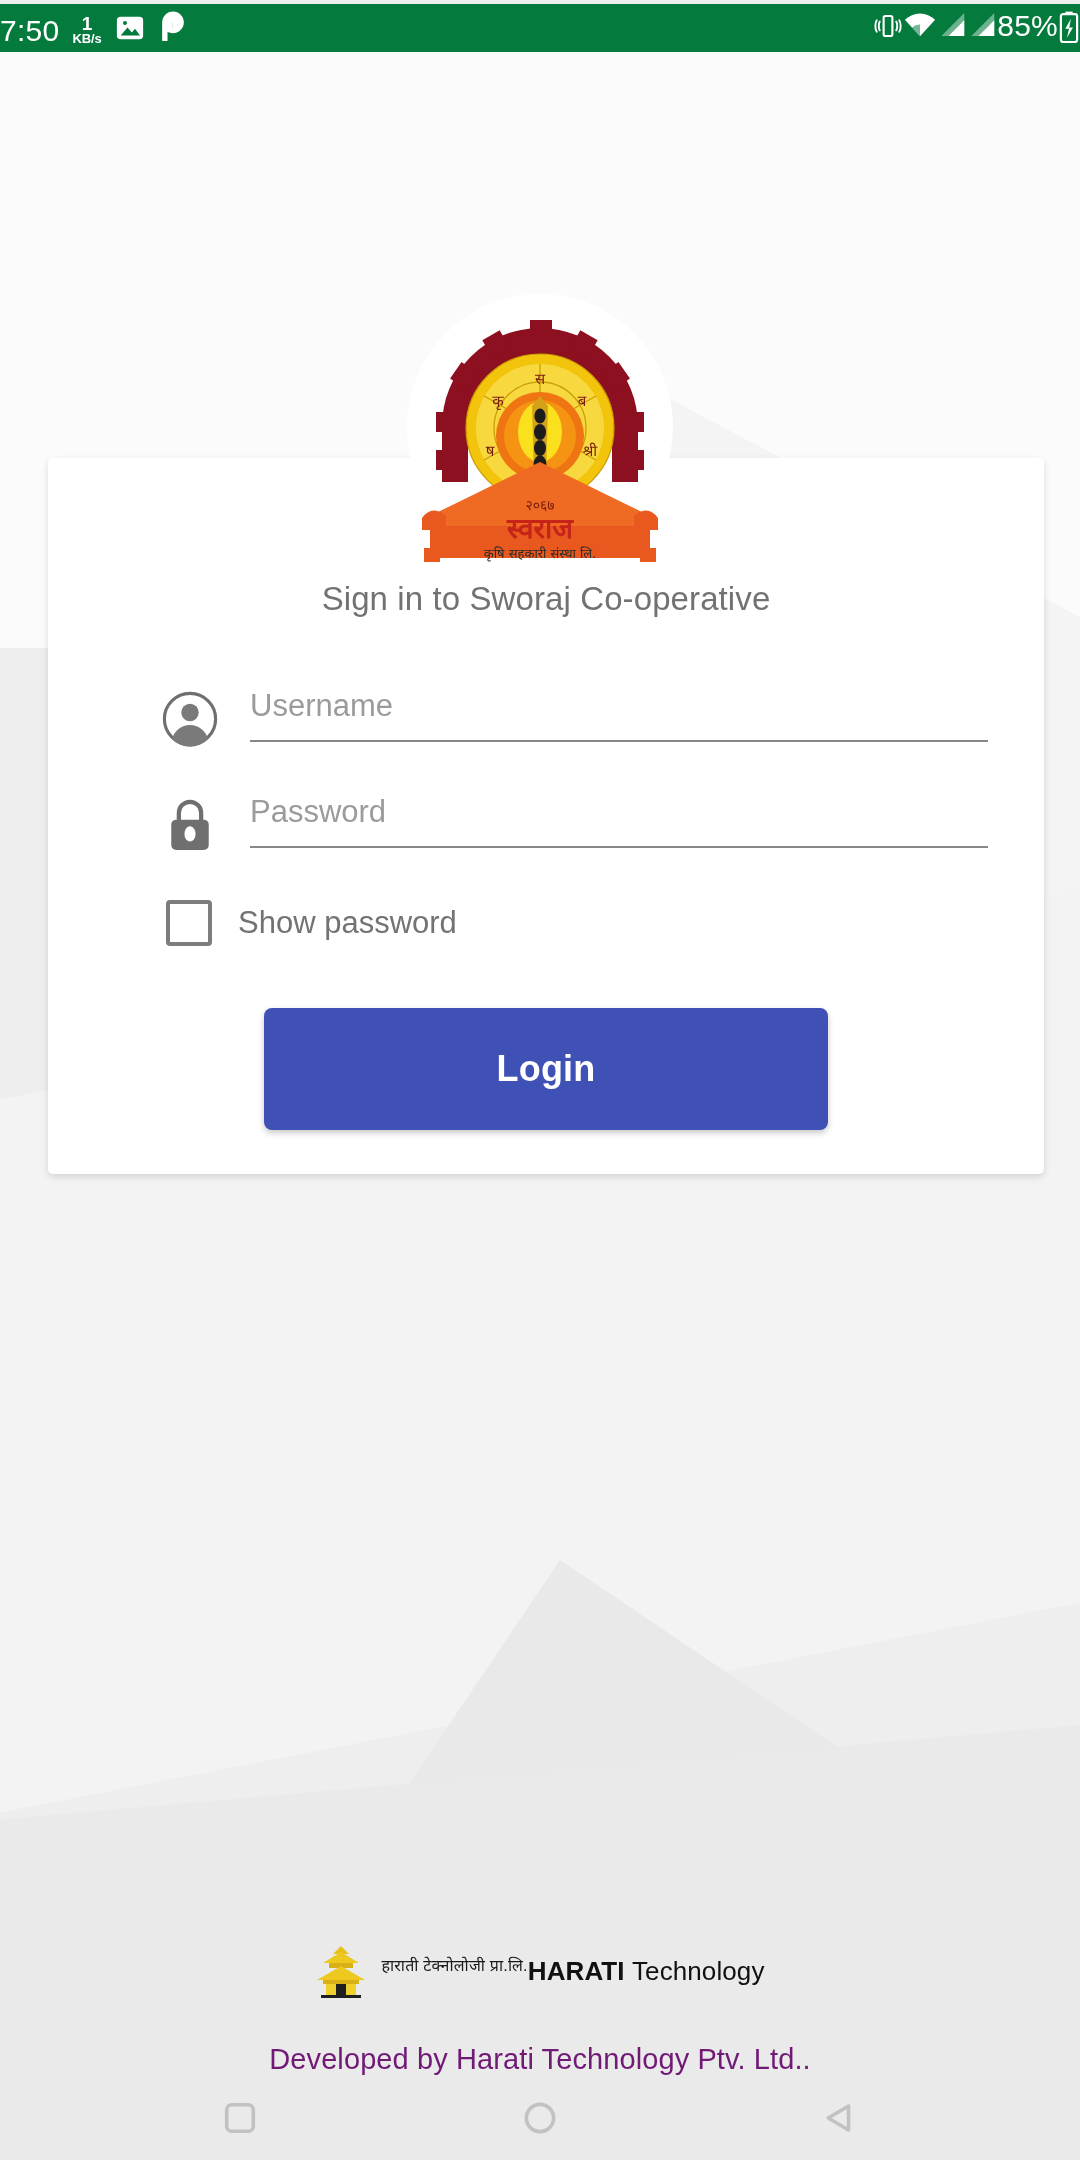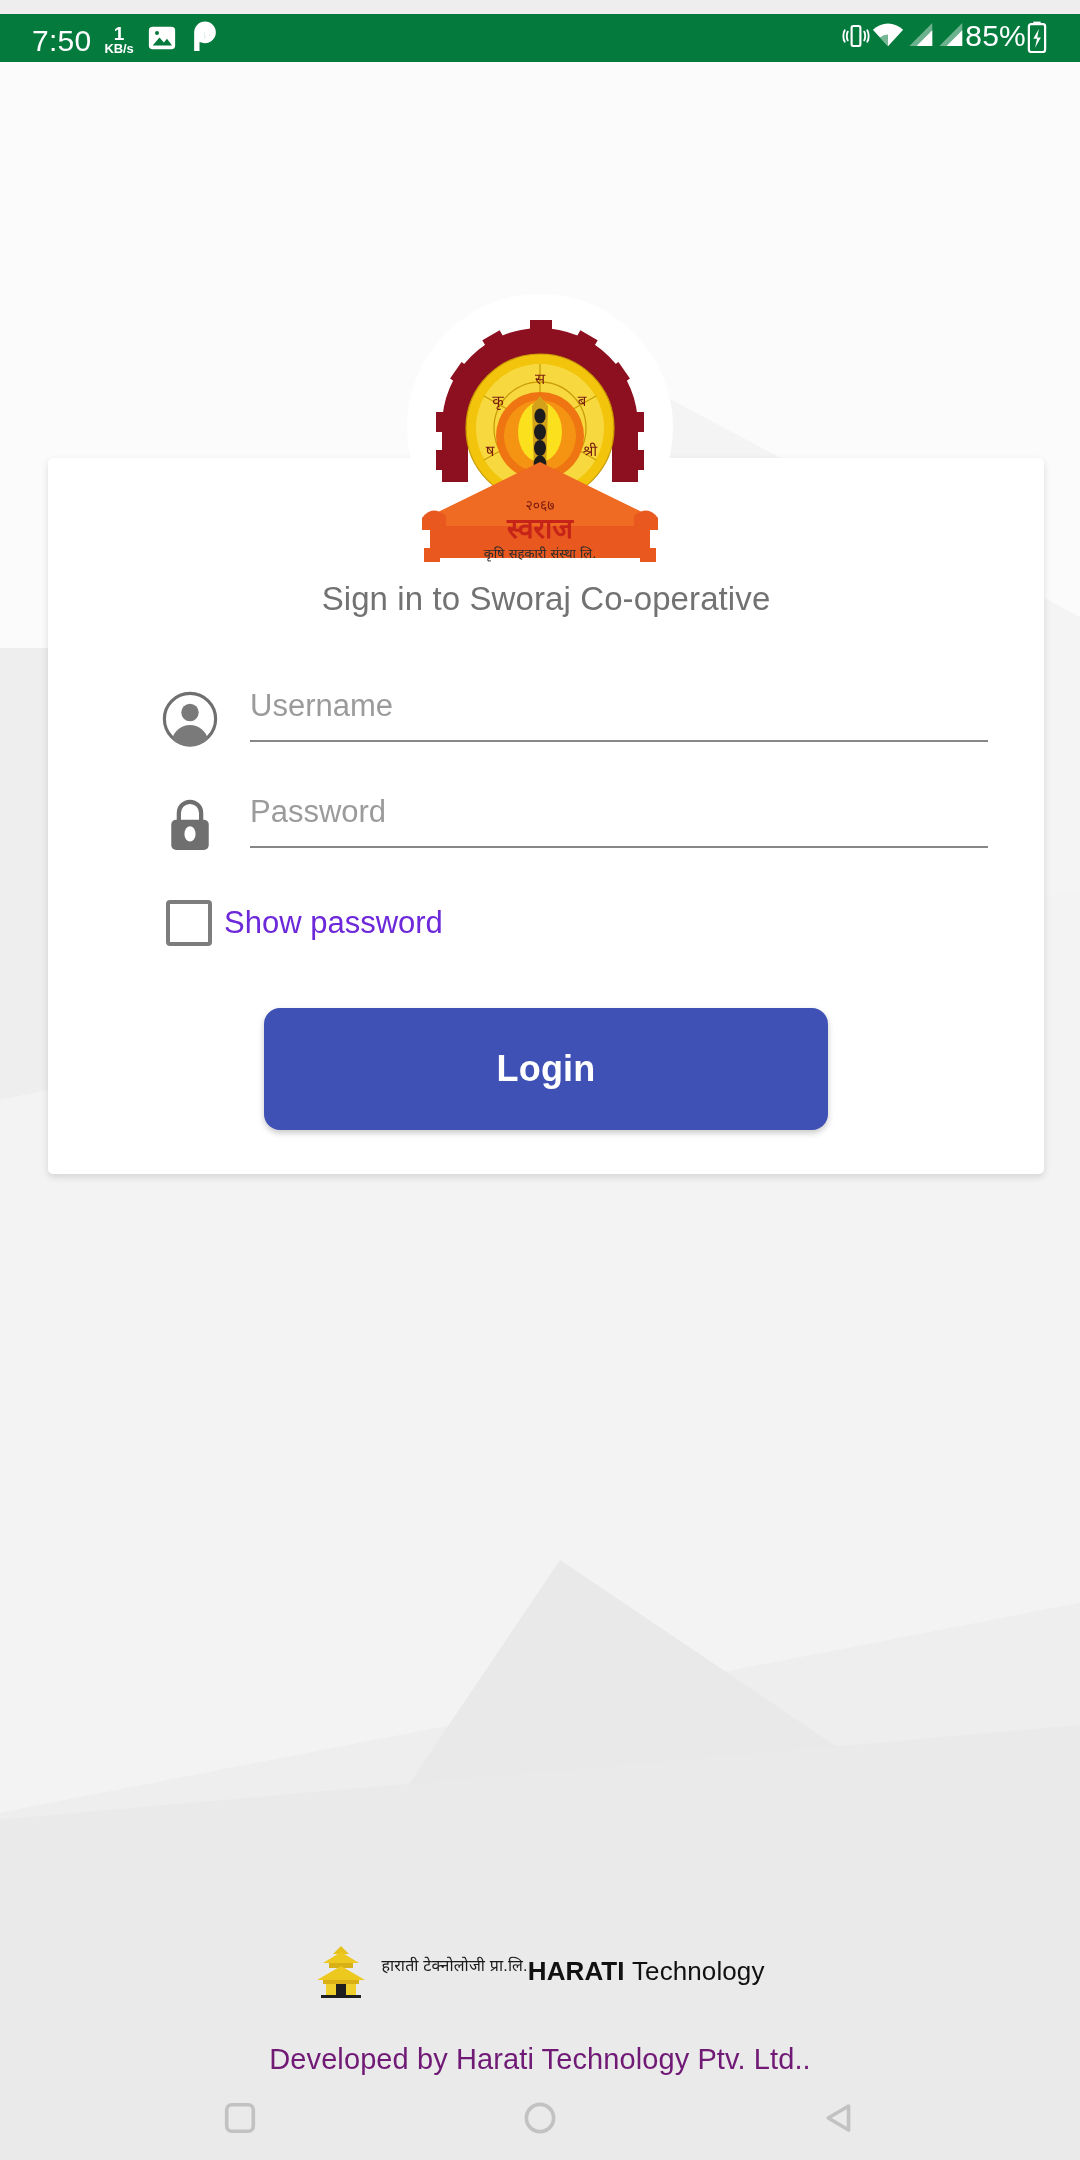--- a/index.html
+++ b/index.html
@@ -19,23 +19,23 @@
             background:#f4f4f5; transform:rotate(28deg); transform-origin:0 0; }
   .diag-b { position:absolute; left:-260px; top:1150px; width:1400px; height:700px;
             background:#f3f3f4; transform:rotate(-11deg); transform-origin:0 0; }
   .diag-c { position:absolute; left:560px; top:1560px; width:1000px; height:800px;
             background:#e9e9ea; transform:rotate(34deg); transform-origin:0 0; }
   .diag-d { position:absolute; left:-120px; top:1830px; width:1400px; height:500px;
             background:#eaeaeb; transform:rotate(-5deg); transform-origin:0 0; }
 
   
   .statusbar {
-    position:absolute; left:0; top:14px; width:1080px; height:48px;
+    position:absolute; left:0; top:4px; width:1080px; height:48px;
     background:#047a3d; color:#ffffff; z-index:40;
-    display:flex; align-items:center; padding:0 32px;
+    display:flex; align-items:center; padding:0 0;
   }
   .sb-left { display:flex; align-items:flex-end; gap:13px; }
   .sb-clock { font-size:30px; line-height:30px; letter-spacing:.3px; font-weight:400; }
   .sb-net { display:flex; flex-direction:column; align-items:center; line-height:1;
             margin-bottom:1px; }
   .sb-net-num { font-size:19px; font-weight:700; line-height:16px; }
   .sb-net-unit { font-size:13px; font-weight:700; line-height:13px; letter-spacing:-.2px; }
   .sb-ic { display:flex; align-items:center; margin-bottom:3px; }
   .sb-right { margin-left:auto; display:flex; align-items:flex-start; }
   .sb-batt-txt { font-size:30px; line-height:30px; letter-spacing:.2px; }
@@ -83,26 +83,26 @@
   }
   .f-input input::placeholder { color:#9b9b9b; }
   .f-rule { height:2px; background:#878787; width:100%; }
 
   
   .showpw { display:flex; align-items:center; margin:46px 0 0 118px; }
   .cbox {
     width:46px; height:46px; border:4px solid #7d7d7d; border-radius:4px;
     background:#ffffff; flex:0 0 46px;
   }
-  .showpw-label { margin-left:12px; font-size:31px; color:#6d28d9; }
+  .showpw-label { margin-left:26px; font-size:31px; color:#737373; }
 
   
   .login-wrap { padding:0 216px; margin-top:62px; }
   .login-btn {
-    width:100%; height:122px; border:none; border-radius:16px;
+    width:100%; height:122px; border:none; border-radius:8px;
     background:#3f51b5; color:#ffffff;
     font-family:"Liberation Sans", sans-serif;
     font-size:36px; font-weight:700; letter-spacing:.2px;
     box-shadow:0 3px 6px rgba(0,0,0,.22);
     cursor:pointer;
   }
 
   
   .footer { position:absolute; left:0; bottom:84px; width:1080px; z-index:20;
             display:flex; flex-direction:column; align-items:center; }

